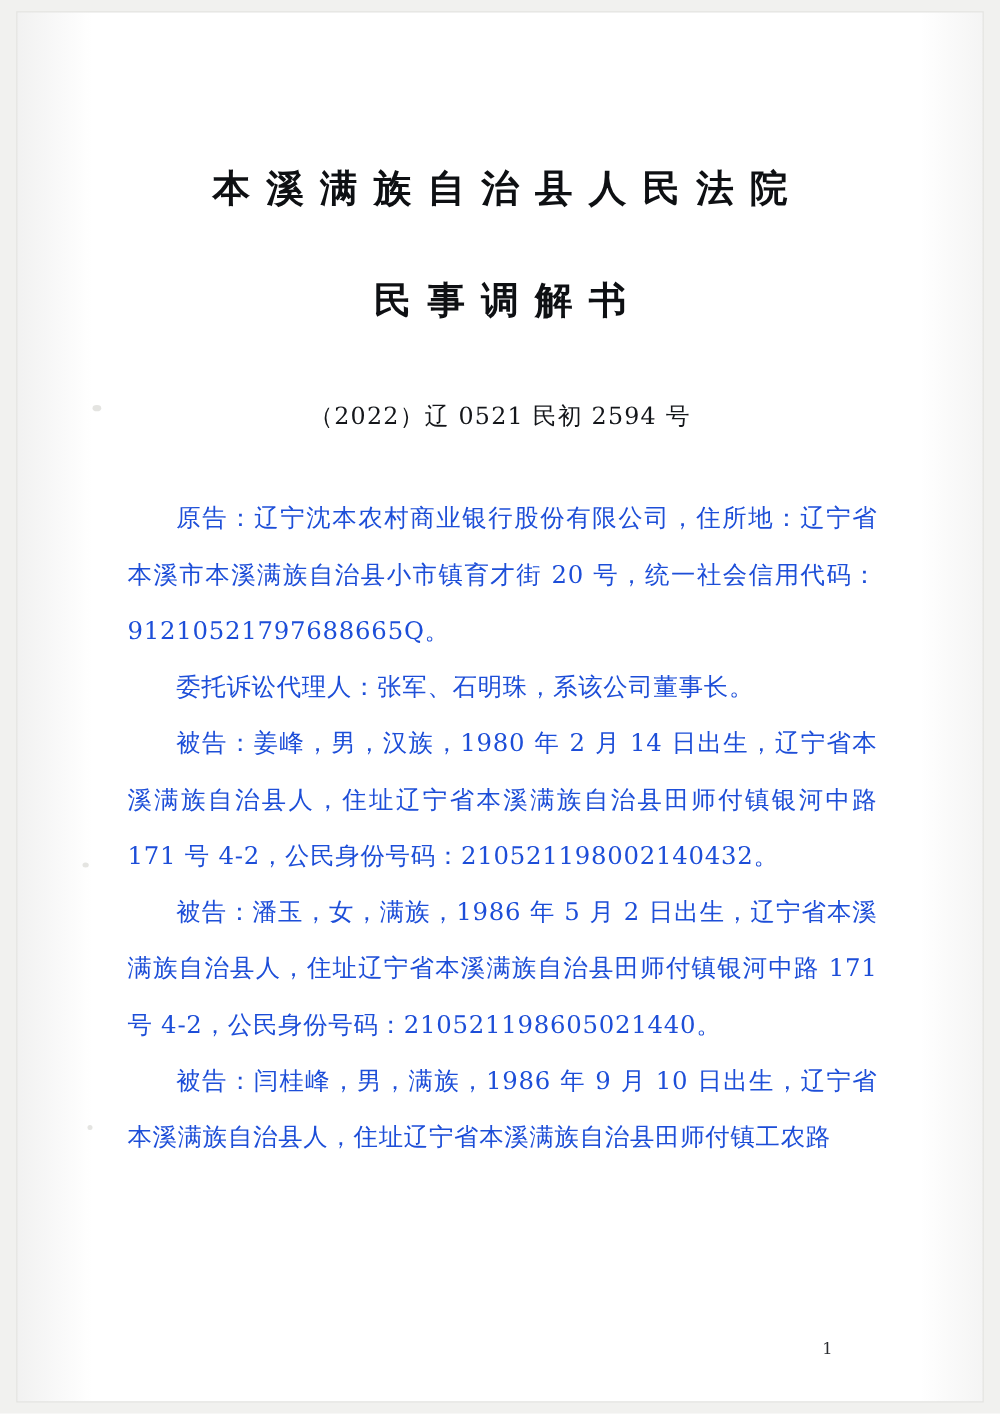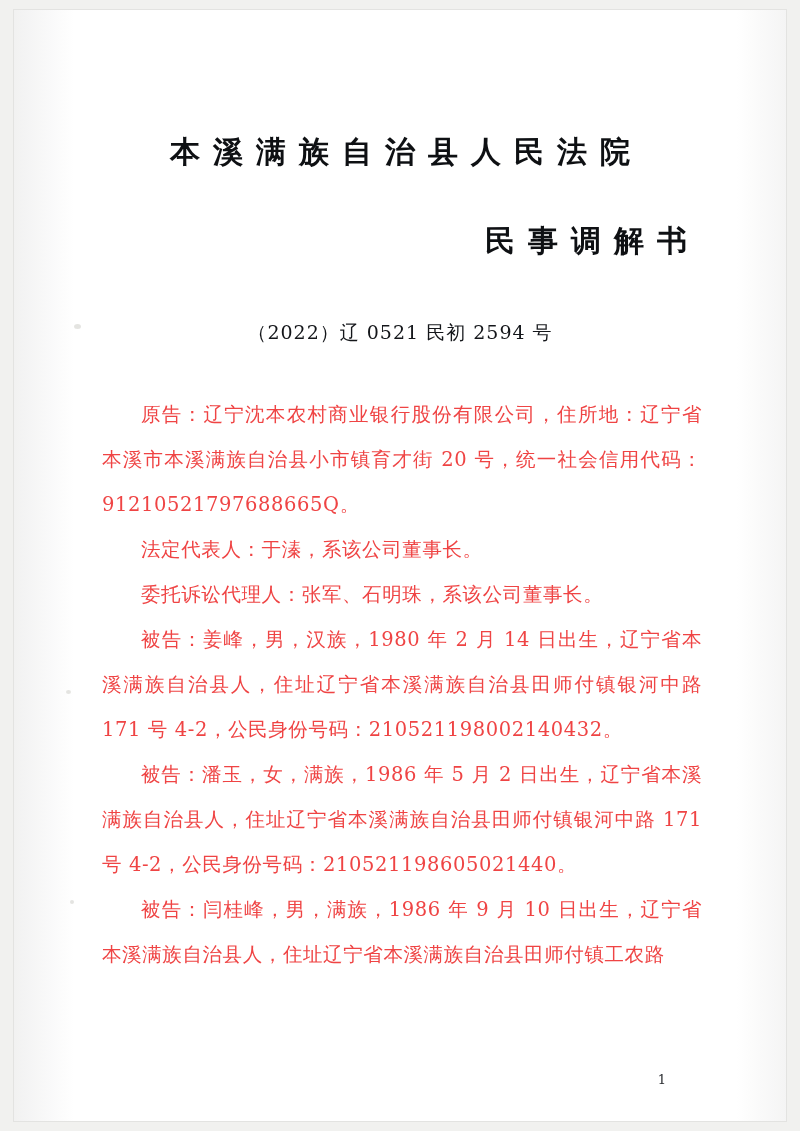--- a/index.html
+++ b/index.html
@@ -73,21 +73,21 @@
     text-indent: 13px;
     line-height: 1.25;
     color: #0e1013;
     white-space: nowrap;
   }
   .doc-subtitle {
     position: absolute;
     left: 100px;
     top: 222px;
     width: 600px;
-    text-align: right;
+    text-align: center;
     font-size: 30px;
     font-weight: bold;
     letter-spacing: 13px;
     text-indent: 13px;
     line-height: 1.25;
     color: #0e1013;
     white-space: nowrap;
   }
   .case-number {
     position: absolute;
@@ -108,21 +108,21 @@
     top: 392px;
     width: 600px;
   }
   .para {
     font-size: 19.5px;
     line-height: 45px;
     text-align: justify;
     text-justify: inter-ideograph;
     text-indent: 2em;
     letter-spacing: 0.6px;
-    color: #ef4444;
+    color: #1d4ed8;
     margin: 0;
   }
 
   .page-number {
     position: absolute;
     right: 90px;
     bottom: 44px;
     font-size: 13px;
     color: #2a2c30;
     font-family: "DejaVu Serif", "Liberation Serif", serif;
@@ -143,21 +143,20 @@
 <div class="content">
 
   <div class="doc-title">本溪满族自治县人民法院</div>
 
   <div class="doc-subtitle">民事调解书</div>
 
   <div class="case-number">（2022）辽 0521 民初 2594 号</div>
 
   <div class="body-block">
     <p class="para">原告：辽宁沈本农村商业银行股份有限公司，住所地：辽宁省本溪市本溪满族自治县小市镇育才街 20 号，统一社会信用代码：91210521797688665Q。</p>
-    <p class="para">法定代表人：于溱，系该公司董事长。</p>
     <p class="para">委托诉讼代理人：张军、石明珠，系该公司董事长。</p>
     <p class="para">被告：姜峰，男，汉族，1980 年 2 月 14 日出生，辽宁省本溪满族自治县人，住址辽宁省本溪满族自治县田师付镇银河中路 171 号 4-2，公民身份号码：210521198002140432。</p>
     <p class="para">被告：潘玉，女，满族，1986 年 5 月 2 日出生，辽宁省本溪满族自治县人，住址辽宁省本溪满族自治县田师付镇银河中路 171 号 4-2，公民身份号码：210521198605021440。</p>
     <p class="para">被告：闫桂峰，男，满族，1986 年 9 月 10 日出生，辽宁省本溪满族自治县人，住址辽宁省本溪满族自治县田师付镇工农路</p>
   </div>
 
   <div class="page-number">1</div>
 </div>
 
 </body></html>

